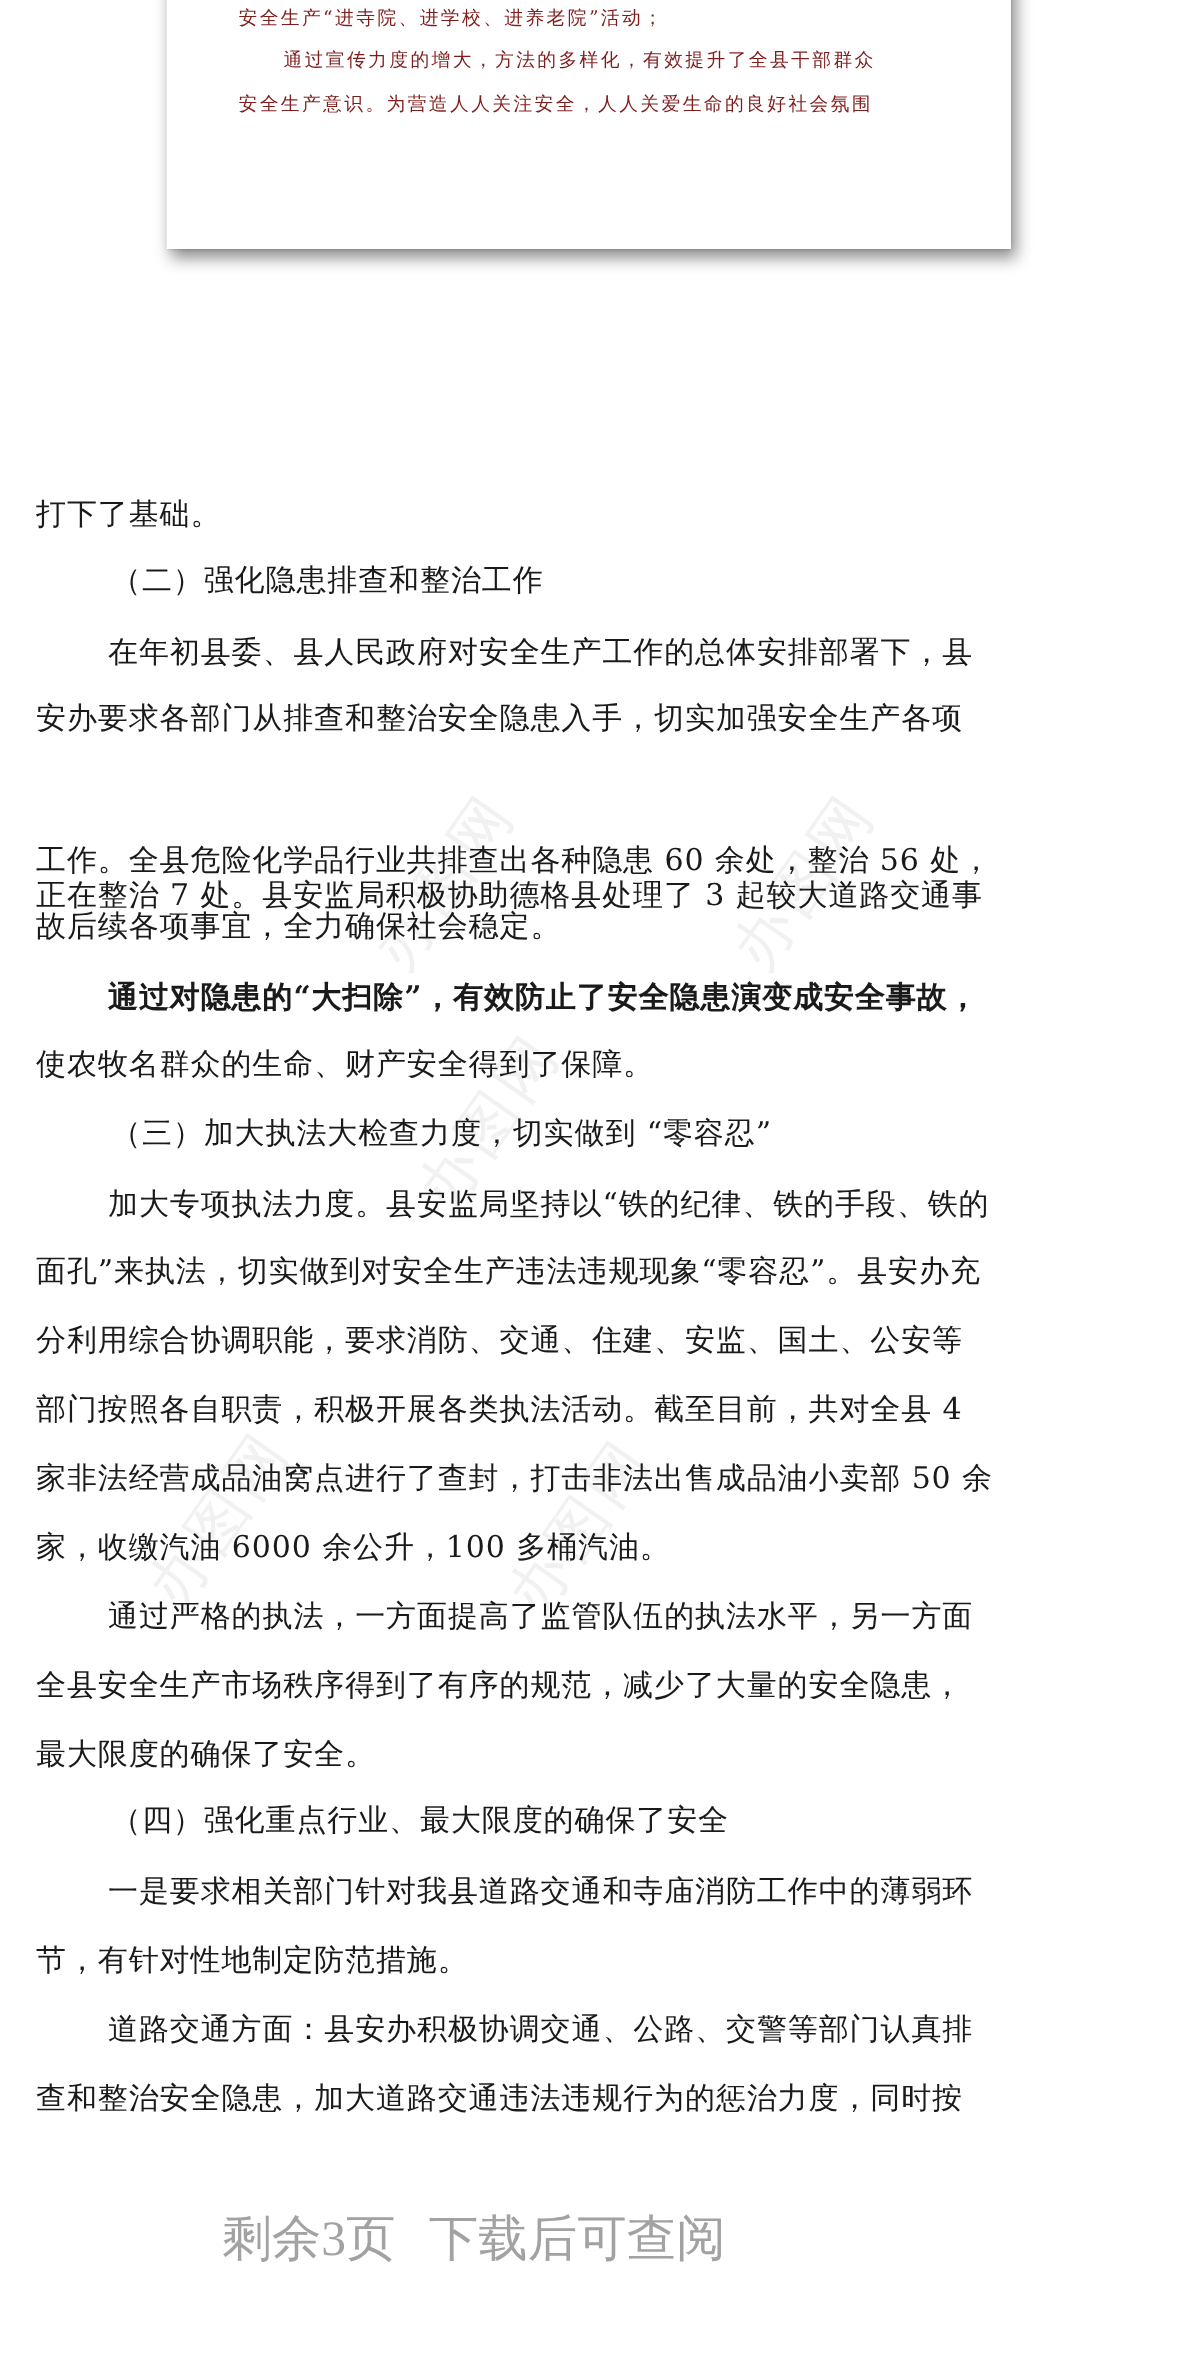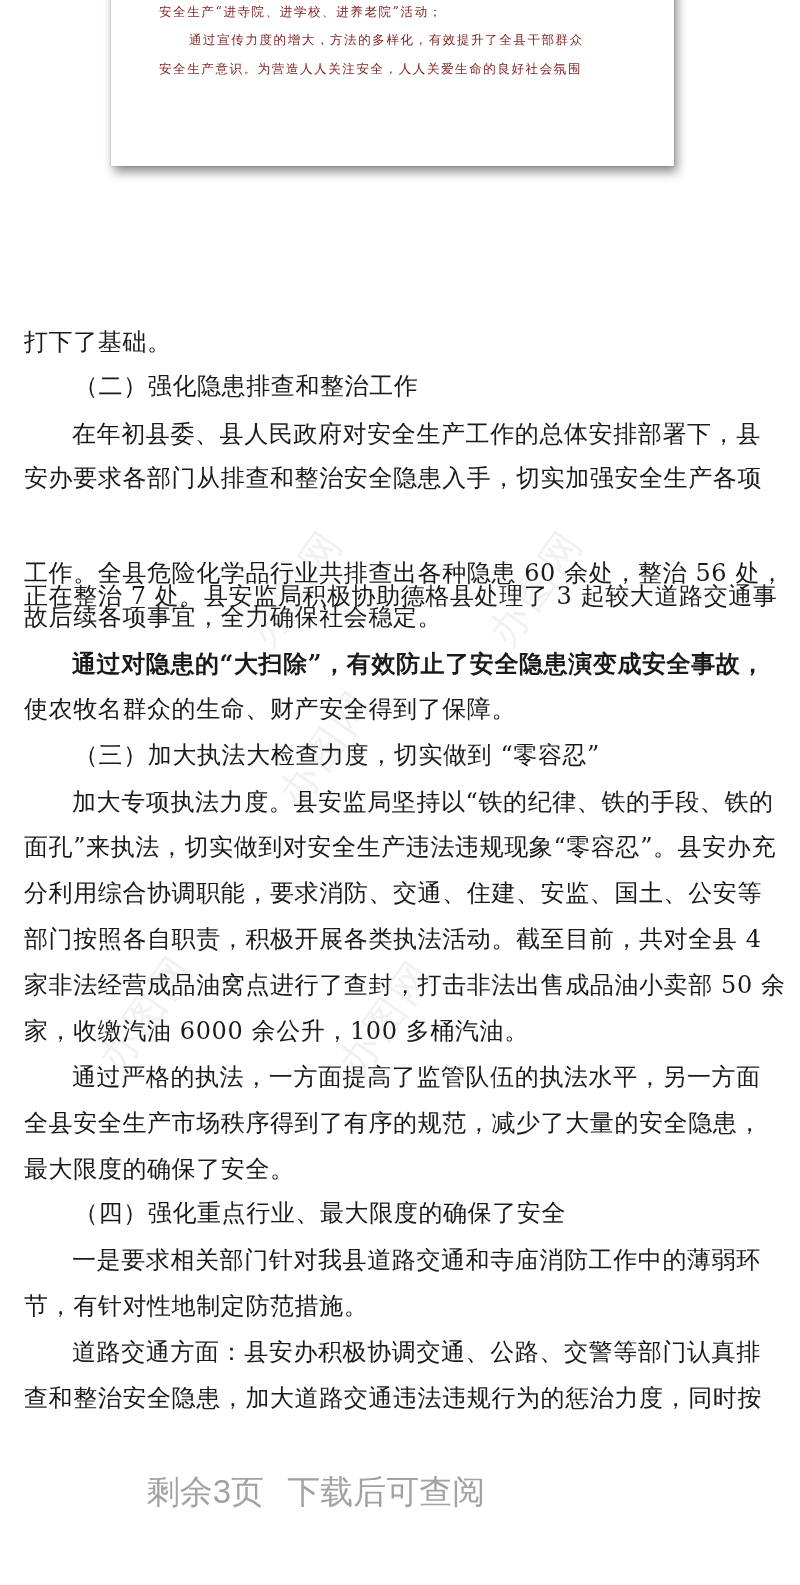--- a/index.html
+++ b/index.html
@@ -14,31 +14,31 @@
       box-shadow: 3px 6px 10px rgba(0,0,0,0.45), 0 0 2px rgba(0,0,0,0.25);
     }
     .preview-line {
       position: absolute; font-size: 12.5px; letter-spacing: 1.6px;
       white-space: nowrap; color: #7f1d1d;
     }
     .doc {
       position: absolute; left: 24px; top: 325px; width: 752px;
     }
     .line {
-      position: absolute; left: 0; font-size: 24px; white-space: nowrap;
+      position: absolute; left: 0; font-size: 20px; white-space: nowrap;
       letter-spacing: 0.6px; color: #1a1a1a; line-height: 30px;
     }
     .watermark {
       position: absolute; font-family: "DejaVu Sans", sans-serif;
       font-size: 40px; color: rgba(180,180,180,0.18); transform: rotate(-55deg);
       white-space: nowrap; letter-spacing: 4px;
     }
     .footer-note {
       position: absolute; left: 0; top: 1470px; width: 632px; text-align: center;
-      font-family: Liberation Sans, sans-serif; font-size: 33px;
+      font-family: Liberation Serif, serif; font-size: 33px;
       color: #a2a2a2; word-spacing: 14px;
     }
   </style>
 </head>
 <body>
 
 <div class="preview-page">
   <div class="preview-line" style="left:48px; top:24px;">安全生产“进寺院、进学校、进养老院”活动；</div>
   <div class="preview-line" style="left:48px; top:81px;">安全生产意识。为营造人人关注安全，人人关爱生命的良好社会氛围</div>
   <div class="preview-line" style="left:78px; top:52px;">通过宣传力度的增大，方法的多样化，有效提升了全县干部群众</div>

